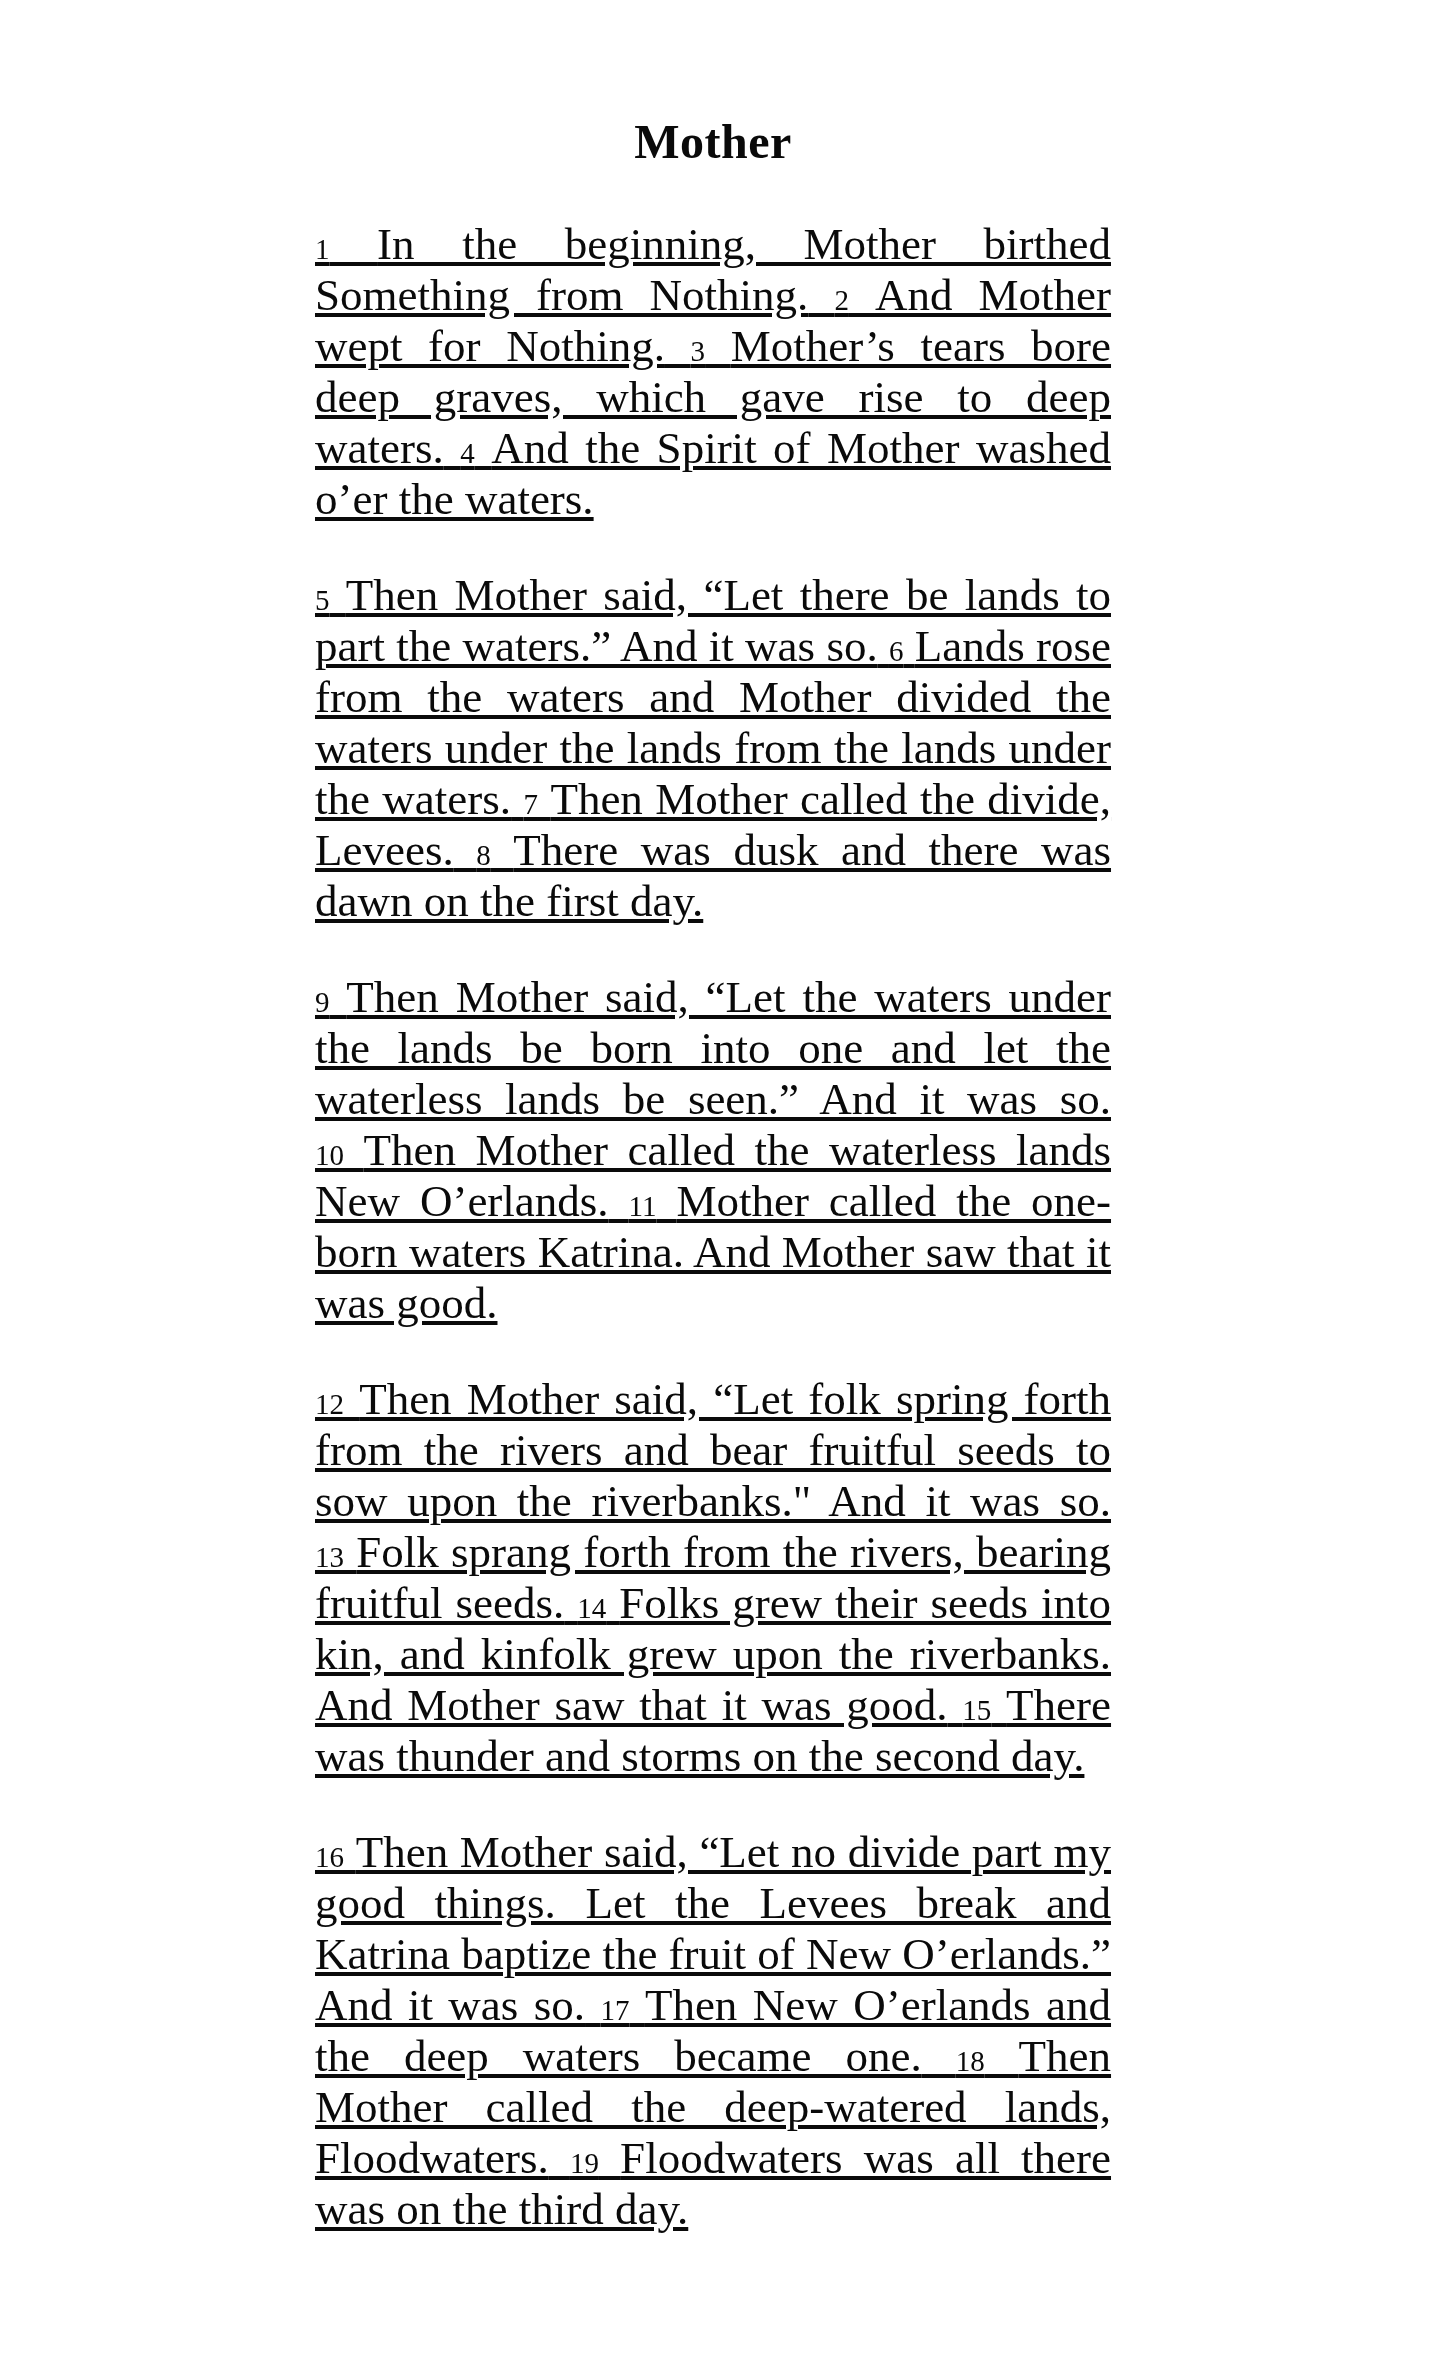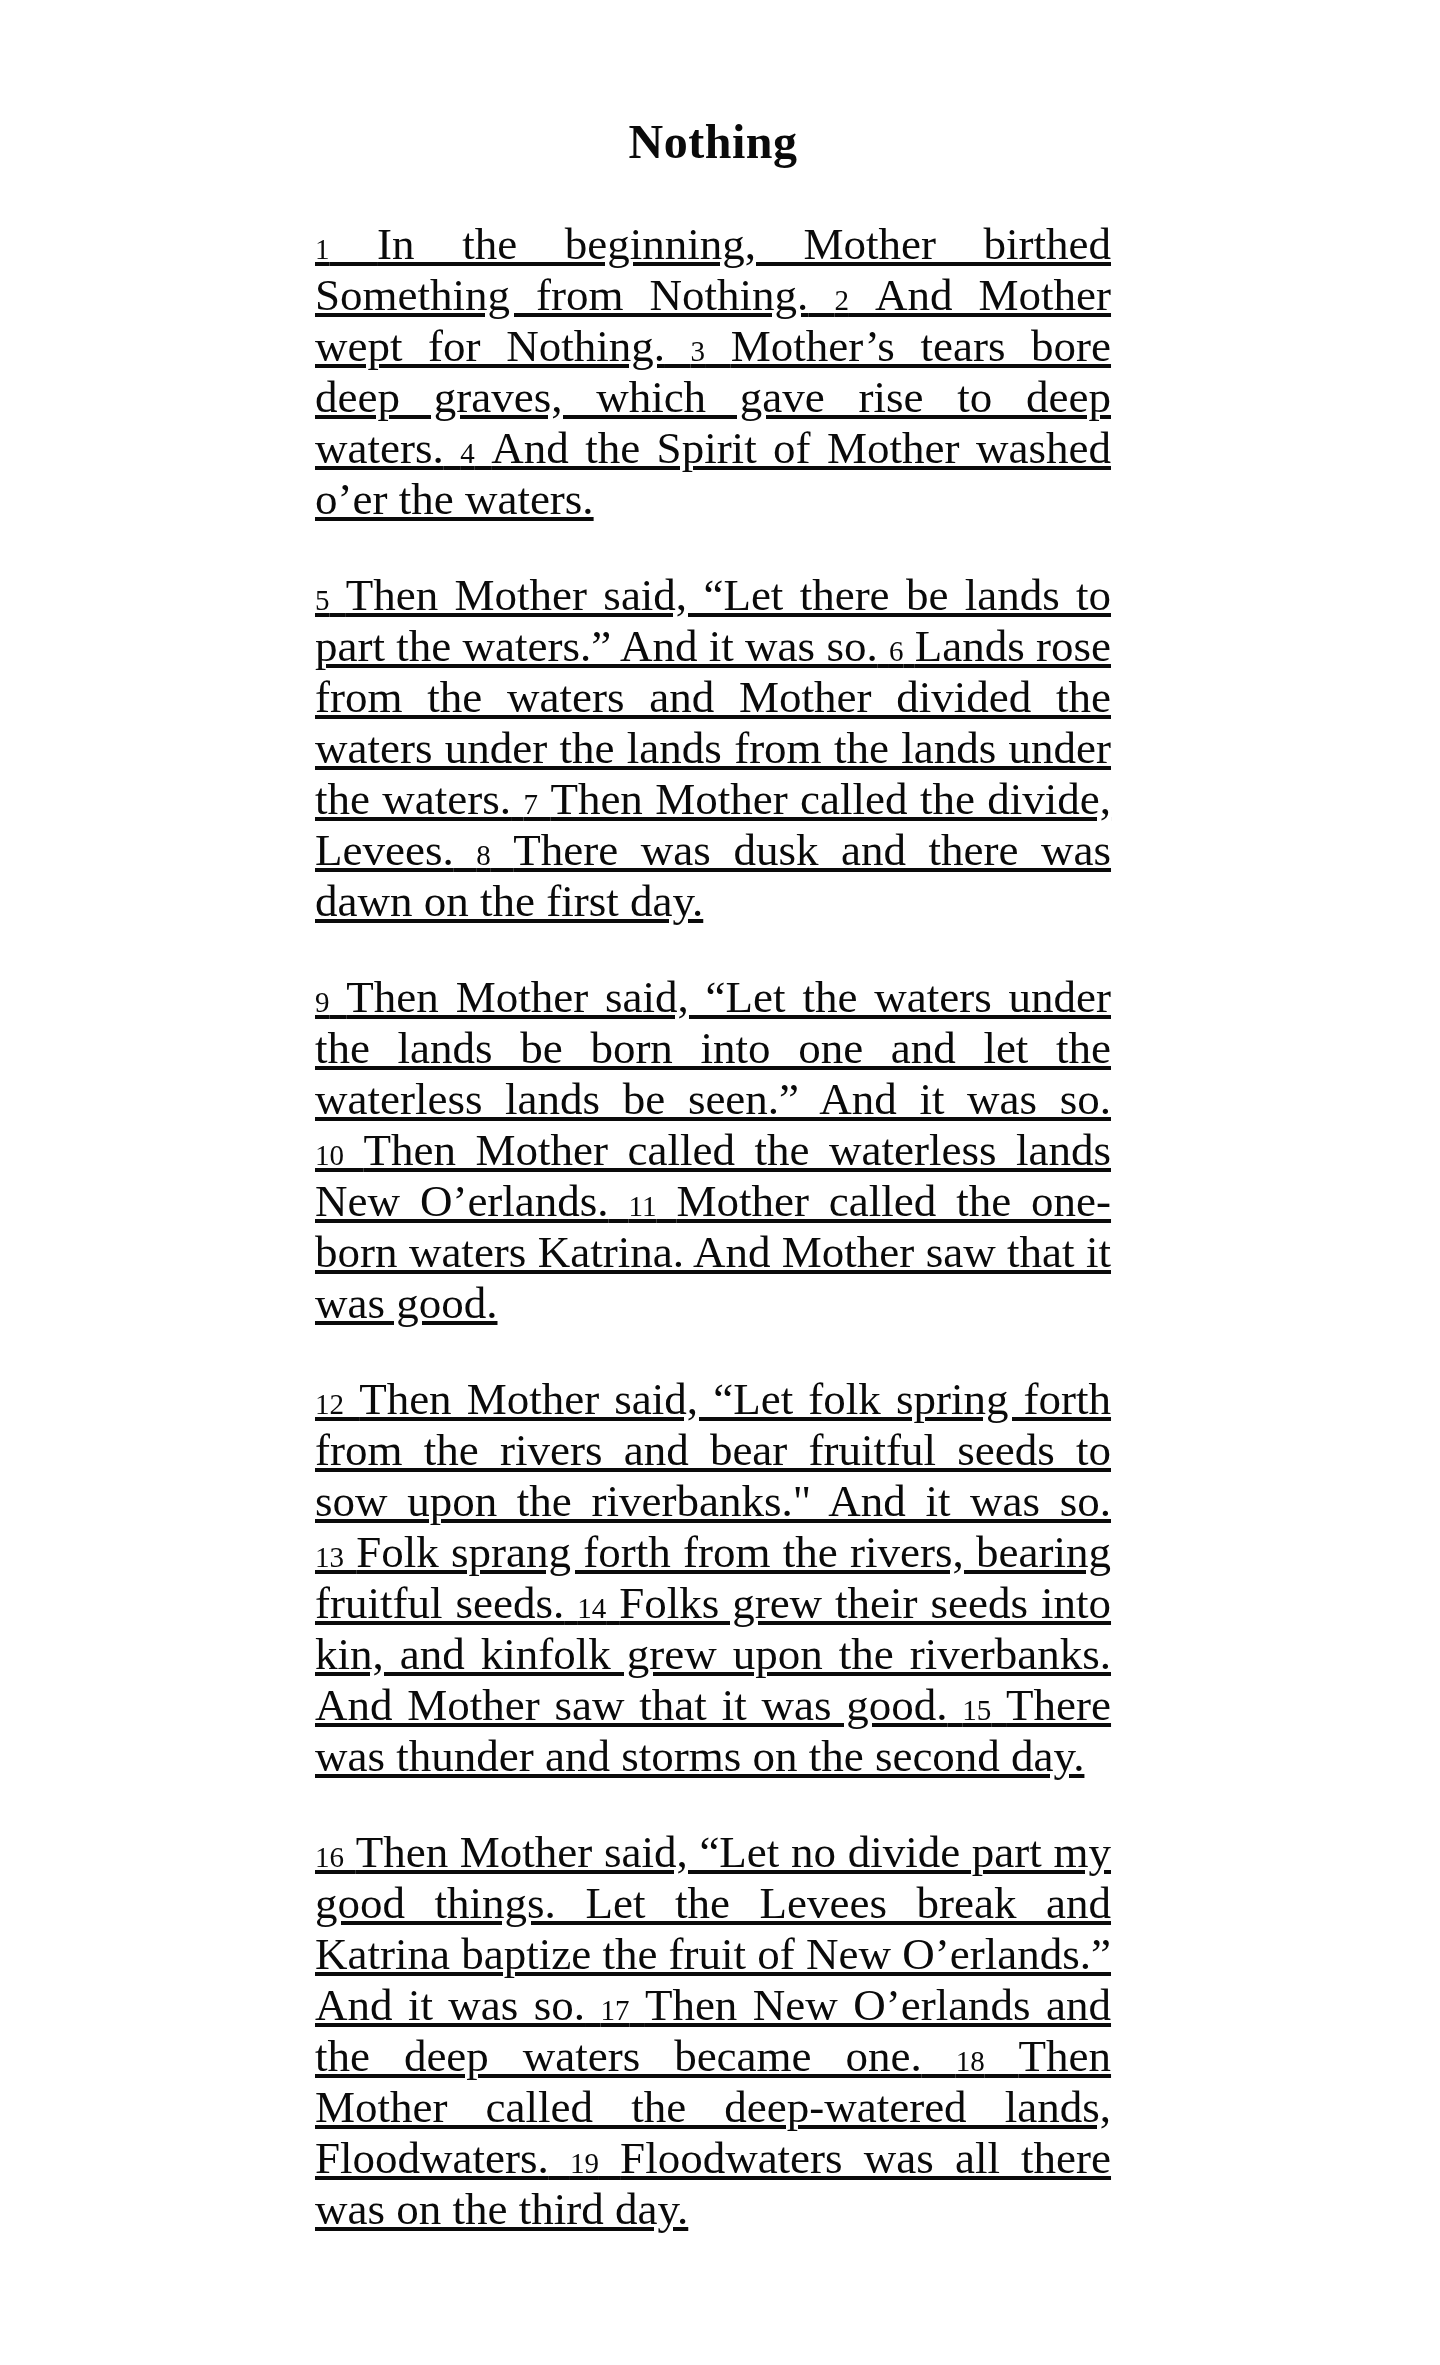--- a/index.html
+++ b/index.html
@@ -42,21 +42,21 @@
   }
   .vn {
     font-size: 29px;
     line-height: 1;
   }
 </style>
 </head>
 <body>
 
 <div class="column">
-  <h1 class="title">Nothing</h1>
+  <h1 class="title">Mother</h1>
   <div class="body-text">
       <p class="para"><span class="vn">1</span>&nbsp;<span>In the beginning, Mother birthed Something from Nothing.</span> <span class="vn">2</span>&nbsp;<span>And Mother wept for Nothing.</span> <span class="vn">3</span>&nbsp;<span>Mother’s tears bore deep graves, which gave rise to deep waters.</span> <span class="vn">4</span>&nbsp;<span>And the Spirit of Mother washed o’er the waters.</span></p>
       <p class="para"><span class="vn">5</span>&nbsp;<span>Then Mother said, “Let there be lands to part the waters.” And it was so.</span> <span class="vn">6</span>&nbsp;<span>Lands rose from the waters and Mother divided the waters under the lands from the lands under the waters.</span> <span class="vn">7</span>&nbsp;<span>Then Mother called the divide, Levees.</span> <span class="vn">8</span>&nbsp;<span>There was dusk and there was dawn on the first day.</span></p>
       <p class="para"><span class="vn">9</span>&nbsp;<span>Then Mother said, “Let the waters under the lands be born into one and let the waterless lands be seen.” And it was so.</span> <span class="vn">10</span>&nbsp;<span>Then Mother called the waterless lands New O’erlands.</span> <span class="vn">11</span>&nbsp;<span>Mother called the one-born waters Katrina. And Mother saw that it was good.</span></p>
       <p class="para"><span class="vn">12</span>&nbsp;<span>Then Mother said, “Let folk spring forth from the rivers and bear fruitful seeds to sow upon the riverbanks." And it was so.</span> <span class="vn">13</span>&nbsp;<span>Folk sprang forth from the rivers, bearing fruitful seeds.</span> <span class="vn">14</span>&nbsp;<span>Folks grew their seeds into kin, and kinfolk grew upon the riverbanks. And Mother saw that it was good.</span> <span class="vn">15</span>&nbsp;<span>There was thunder and storms on the second day.</span></p>
       <p class="para"><span class="vn">16</span>&nbsp;<span>Then Mother said, “Let no divide part my good things. Let the Levees break and Katrina baptize the fruit of New O’erlands.” And it was so.</span> <span class="vn">17</span>&nbsp;<span>Then New O’erlands and the deep waters became one.</span> <span class="vn">18</span>&nbsp;<span>Then Mother called the deep-watered lands, Floodwaters.</span> <span class="vn">19</span>&nbsp;<span>Floodwaters was all there was on the third day.</span></p>
     </div>
 </div>
 
 </body></html>

